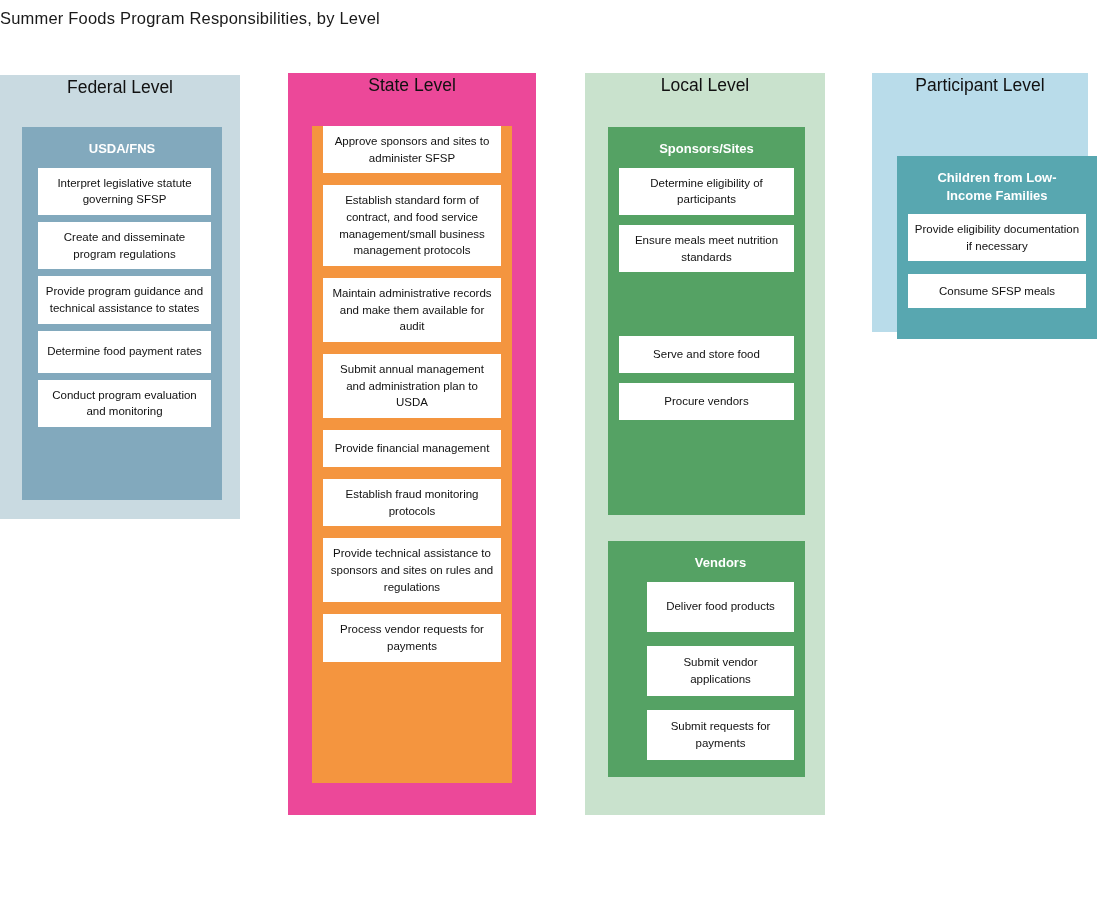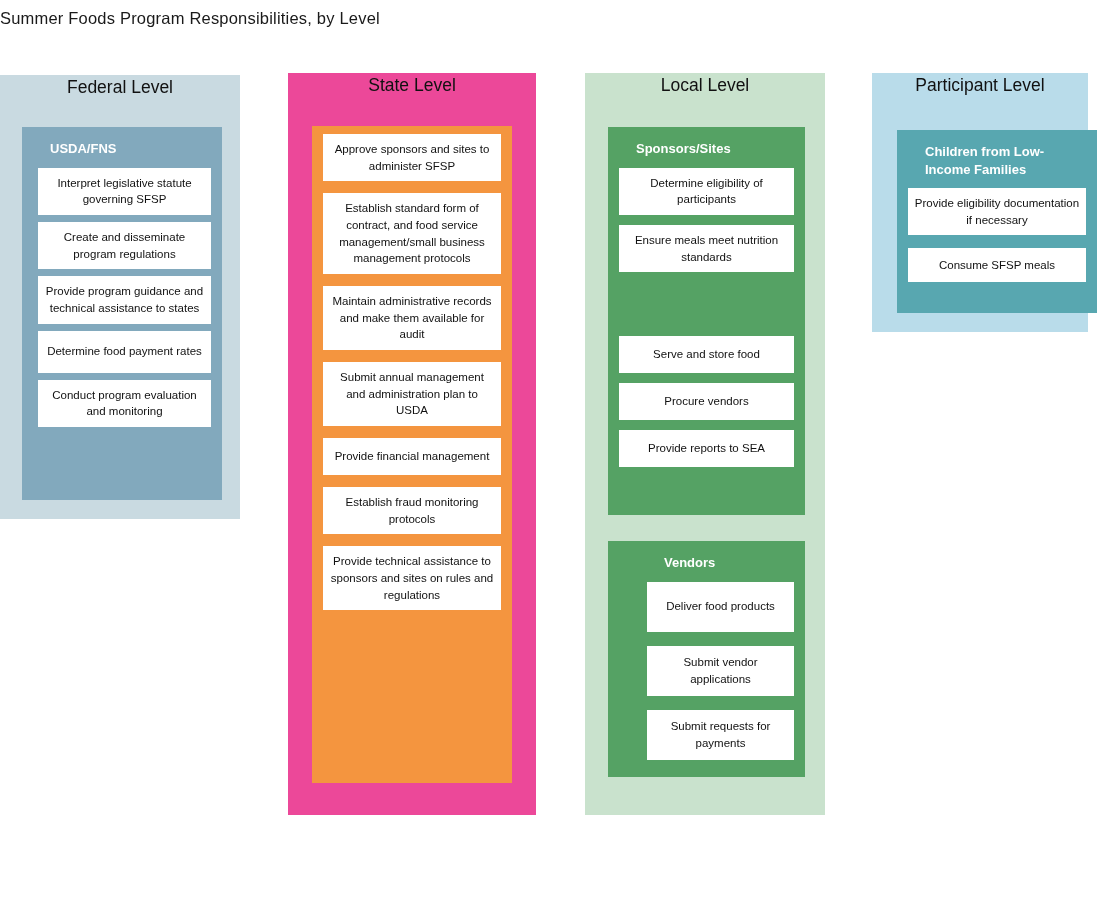--- a/index.html
+++ b/index.html
@@ -38,39 +38,40 @@
     box-sizing: border-box;
   }
   .col-federal .group-0     { left: 22px; top: 52px;  width: 200px; min-height: 373px; }
   .col-state .group-0       { left: 24px; top: 53px;  width: 200px; min-height: 657px; }
   .col-local .group-0       { left: 23px; top: 54px;  width: 197px; min-height: 388px; }
   .col-local .group-1       { left: 23px; top: 468px; width: 197px; min-height: 236px; padding-left: 28px; }
   .col-participant .group-0 { left: 25px; top: 57px;  width: 200px; min-height: 183px; }
   .group-title {
     color: #ffffff;
     font-weight: bold;
+    text-align: center;
     font-size: 13px;
     line-height: 1.35;
     padding: 13px 28px 10px;
   }
   .item {
     background: #ffffff;
     margin: 0 11px 8px;
     padding: 7px 6px;
     font-size: 11.5px;
     line-height: 1.45;
     text-align: center;
     color: #111111;
     display: flex;
     align-items: center;
     justify-content: center;
     box-sizing: border-box;
   }
   .col-federal .item               { min-height: 42px; margin-bottom: 7px; margin-left: 16px; }
-  .col-state .item                 { min-height: 37px; margin-bottom: 12px; margin-top: 8px; }
+  .col-state .item                 { min-height: 37px; margin-bottom: 12px; }
   .col-local .group-0 .item        { min-height: 37px; margin-bottom: 10px; }
   .col-local .group-1 .item        { min-height: 50px; margin-bottom: 14px; }
   .col-participant .item           { min-height: 34px; margin-bottom: 13px; }
   .spacer { height: 54px; }
 </style>
 </head>
 <body>
 
 <div class="diagram">
   <div class="diagram-title">Summer Foods Program Responsibilities, by Level</div>
@@ -89,42 +90,42 @@
       <div class="col col-state" style="background: #ec4899;">
         <div class="col-header">State Level</div>
         <div class="group group-0" style="background: rgb(244, 149, 63);">
           <div class="item">Approve sponsors and sites to administer SFSP</div>
           <div class="item">Establish standard form of contract, and food service management/small business management protocols</div>
           <div class="item">Maintain administrative records and make them available for audit</div>
           <div class="item">Submit annual management and administration plan to USDA</div>
           <div class="item">Provide financial management</div>
           <div class="item">Establish fraud monitoring protocols</div>
           <div class="item">Provide technical assistance to sponsors and sites on rules and regulations</div>
+          <div class="item">Process vendor requests for payments</div>
         </div>
       </div>
       <div class="col col-local" style="background: rgb(201, 226, 205);">
         <div class="col-header">Local Level</div>
         <div class="group group-0" style="background: rgb(85, 162, 100);">
           <div class="group-title">Sponsors/Sites</div>
           <div class="item">Determine eligibility of participants</div>
           <div class="item">Ensure meals meet nutrition standards</div>
           <div class="spacer"></div>
           <div class="item">Serve and store food</div>
           <div class="item">Procure vendors</div>
-          <div class="item">Provide reports to SEA</div>
         </div>
         <div class="group group-1" style="background: rgb(85, 162, 100);">
           <div class="group-title">Vendors</div>
           <div class="item">Deliver food products</div>
           <div class="item">Submit vendor applications</div>
           <div class="item">Submit requests for payments</div>
         </div>
       </div>
       <div class="col col-participant" style="background: rgb(185, 220, 234);">
         <div class="col-header">Participant Level</div>
-        <div class="group group-0" style="background: rgb(88, 167, 176);">
+        <div class="group group-0" style="background: rgb(88, 167, 176); margin-top: 26px;">
           <div class="group-title">Children from Low-Income Families</div>
           <div class="item">Provide eligibility documentation if necessary</div>
           <div class="item">Consume SFSP meals</div>
         </div>
       </div>
     </div>
 </div>
 
 </body></html>

